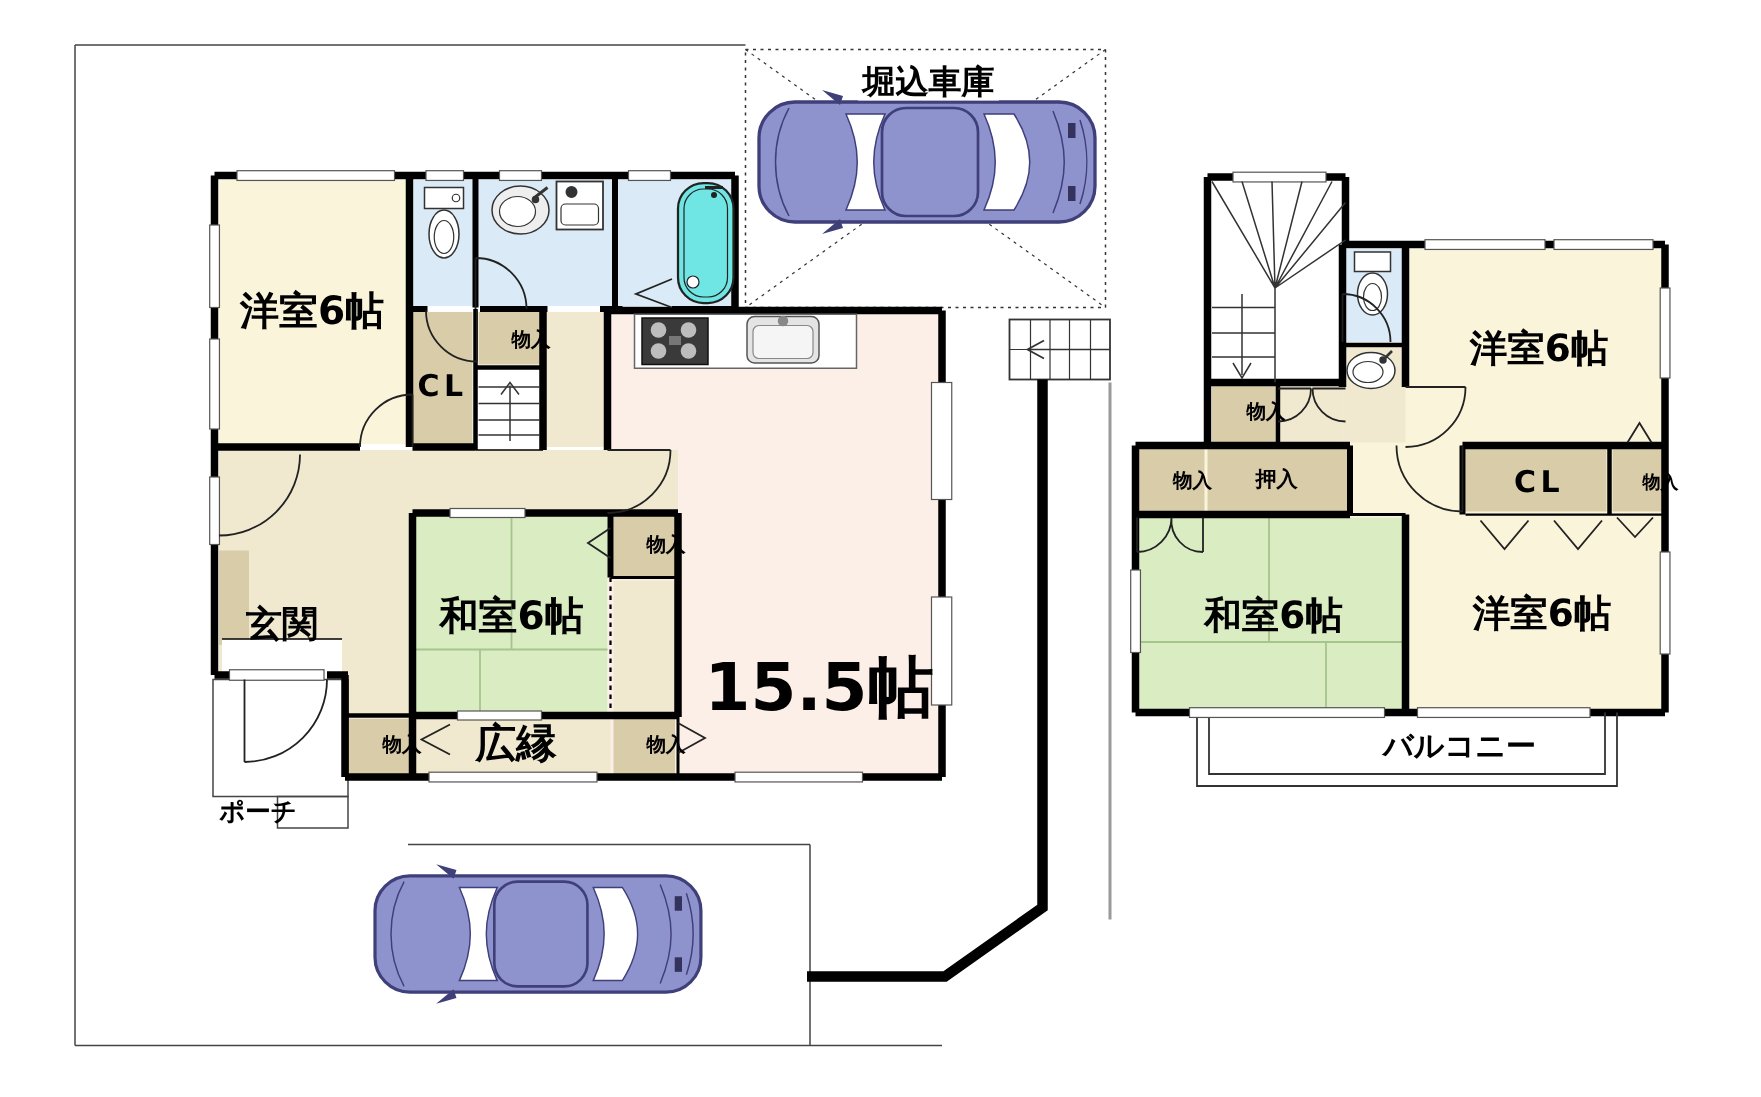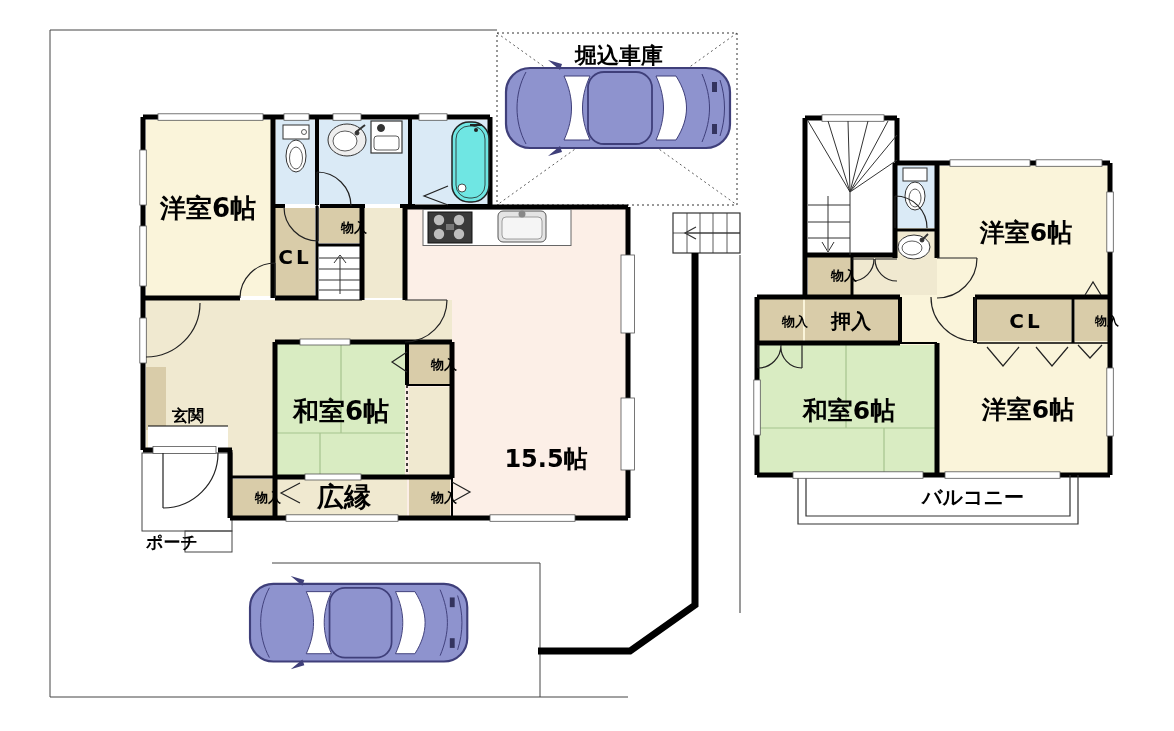--- a/index.html
+++ b/index.html
@@ -238,27 +238,27 @@
 
 <div class="lbl onwhite" style="left:619px;top:56px;font-size:22px;">堀込車庫</div>
 <div class="lbl" style="left:208px;top:208px;font-size:26px;">洋室6帖</div>
 <div class="lbl ls2" style="left:295px;top:257px;font-size:20px;">CL</div>
 <div class="lbl small" style="left:339px;top:227px;font-size:13px;">物入</div>
 <div class="lbl" style="left:341px;top:411px;font-size:26px;">和室6帖</div>
 <div class="lbl small" style="left:429px;top:364px;font-size:13px;">物入</div>
 <div class="lbl small" style="left:429px;top:497px;font-size:13px;">物入</div>
 <div class="lbl small" style="left:253px;top:497px;font-size:13px;">物入</div>
 <div class="lbl" style="left:344px;top:496px;font-size:27px;text-align:right;">広縁</div>
-<div class="lbl" style="left:188px;top:416px;font-size:16px;">玄関</div>
+<div class="lbl" style="left:188px;top:416px;font-size:24px;">玄関</div>
 <div class="lbl" style="left:172px;top:512px;font-size:17px;margin-top:30px;">ポーチ</div>
-<div class="lbl" style="left:546px;top:459px;font-size:24px;">15.5帖</div>
+<div class="lbl" style="left:546px;top:459px;font-size:44px;">15.5帖</div>
 
 <div class="lbl small" style="left:829px;top:275px;font-size:13px;">物入</div>
 <div class="lbl small" style="left:780px;top:321px;font-size:13px;">物入</div>
-<div class="lbl" style="left:851px;top:321px;font-size:20px;">押入</div>
+<div class="lbl" style="left:851px;top:321px;font-size:14px;font-family:Liberation Serif, serif;">押入</div>
 <div class="lbl ls2" style="left:1026px;top:321px;font-size:20px;">CL</div>
 <div class="lbl small" style="left:1092px;top:321px;font-size:12px;">物入</div>
 <div class="lbl" style="left:1026px;top:232px;font-size:25px;">洋室6帖</div>
 <div class="lbl" style="left:849px;top:410px;font-size:25px;">和室6帖</div>
 <div class="lbl" style="left:1028px;top:409px;font-size:25px;">洋室6帖</div>
 <div class="lbl" style="left:938px;top:497px;font-size:20px;margin-left:35px;">バルコニー</div>
 
 </div>
 
 </body></html>

